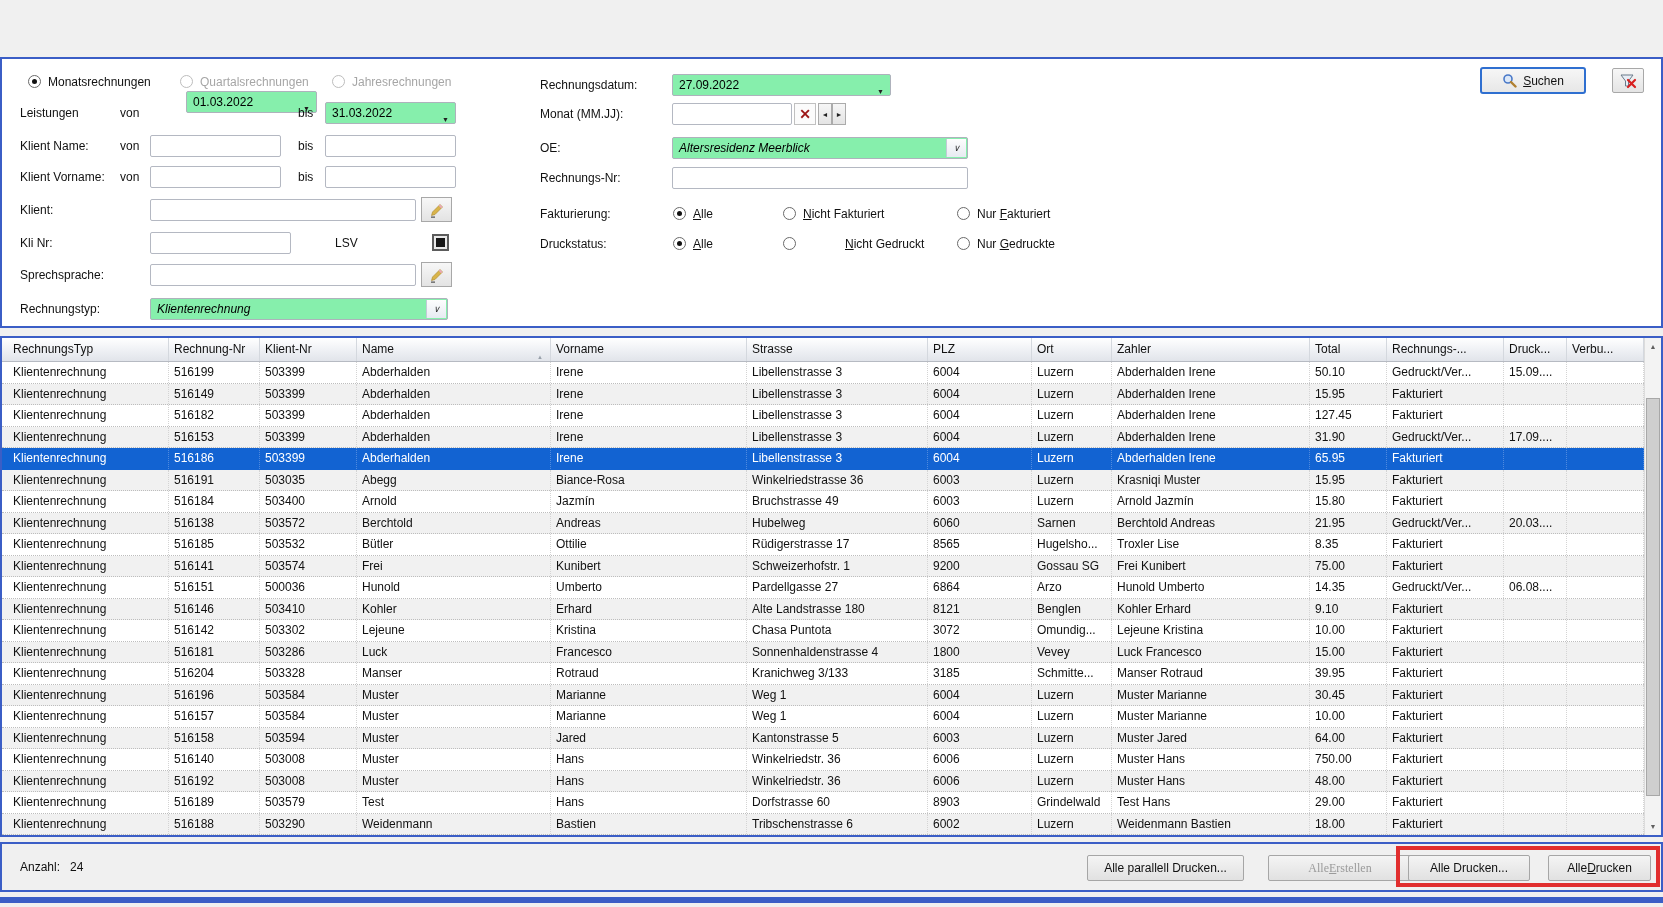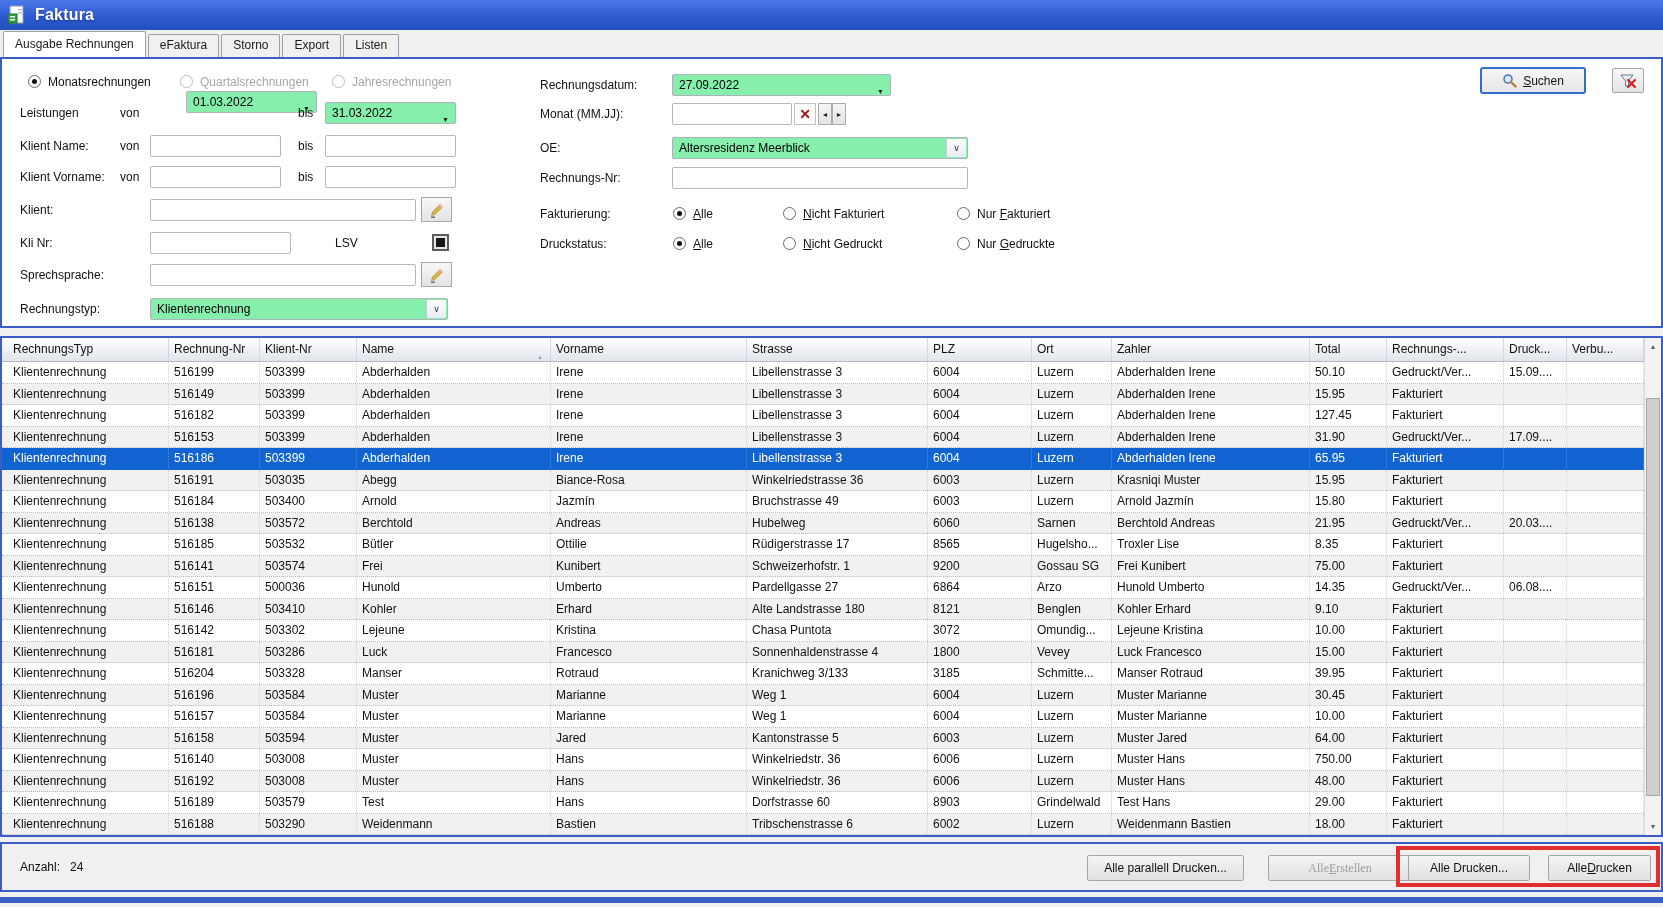--- a/index.html
+++ b/index.html
@@ -32,21 +32,21 @@
   
   .lbl { position:absolute; font-size:12px; height:22px; line-height:22px; color:#111;
          white-space:nowrap; }
   .lbl.dis { color:#a6a6a6; }
   .txt { position:absolute; height:22px; border:1px solid #b4b8c2; border-radius:2px;
          background:#fff; font:12px "Liberation Sans",sans-serif; padding:0 5px; color:#111; }
   .combo { position:absolute; height:22px; border:1px solid #aeb2bc; border-radius:2px;
            background:#86efac; font-size:12px; line-height:20px; padding:0 20px 0 6px;
            white-space:nowrap; }
   .combo .arr { position:absolute; right:6px; top:7px; font-size:7px; color:#222; }
-  .combo2 { padding-right:19px; }
+  .combo2 { padding-right:19px;font-style:italic; }
   .combo2 .abox { position:absolute; right:1px; top:1px; bottom:1px; width:20px;
     border-left:1px solid #c2cad6; background:linear-gradient(#fdfdfd,#e7ebf2);
     display:flex; align-items:center; justify-content:center; font-size:9px; color:#333; }
   .radio { position:absolute; width:13px; height:13px; border:1px solid #6a6a6a;
            border-radius:50%; background:#fff; }
   .radio.sel::after { content:""; position:absolute; inset:3px; background:#111;
            border-radius:50%; }
   .radio.dis { border-color:#bdbdbd; }
   .chk { position:absolute; width:17px; height:17px; border:2px solid #5c5c5c; background:#e9e9e9; }
   .chk::after { content:""; position:absolute; inset:2px; background:#161616; }
@@ -97,39 +97,21 @@
     color:#111; display:flex; align-items:center; justify-content:center; white-space:nowrap; }
   .btn.disabled { color:#9b9b9b; }
   .red-box { position:absolute; border:4px solid #e12e2e; }
   u { text-decoration:underline; }
 </style>
 </head>
 <body>
 
 <div class="app">
 
-  <div class="titlebar">
-    <svg width="20" height="20" viewBox="0 0 20 20">
-      <rect x="3" y="1" width="13" height="17" fill="#fdfdfd" stroke="#8aa0b8"></rect>
-      <rect x="1" y="9" width="9" height="9" fill="#2e9e40" stroke="#1c7030"></rect>
-      <rect x="3" y="11" width="5" height="1.5" fill="#eafff0"></rect>
-      <rect x="3" y="14" width="5" height="1.5" fill="#eafff0"></rect>
-      <rect x="11" y="4" width="4" height="1.5" fill="#b8c8d8"></rect>
-      <rect x="11" y="7" width="4" height="1.5" fill="#b8c8d8"></rect>
-    </svg>
-    <span class="title">Faktura</span>
-  </div>
-
-  <div class="tabstrip">
-    <div class="tab active">Ausgabe Rechnungen</div>
-    <div class="tab">eFaktura</div>
-    <div class="tab">Storno</div>
-    <div class="tab">Export</div>
-    <div class="tab">Listen</div>
-  </div>
+
 
   <div class="panel" id="filter-panel">
 
     <span class="radio sel" style="left:26px; top:16px;"></span>
     <span class="lbl" style="left:46px; top:12px;">Monatsrechnungen</span>
     <span class="radio dis" style="left:178px; top:16px;"></span>
     <span class="lbl dis" style="left:198px; top:12px;">Quartalsrechnungen</span>
     <span class="radio dis" style="left:330px; top:16px;"></span>
     <span class="lbl dis" style="left:350px; top:12px;">Jahresrechnungen</span>
 
@@ -217,21 +199,21 @@
     <span class="lbl" style="left:691px; top:144px;"><u>A</u>lle</span>
     <span class="radio" style="left:781px; top:148px;"></span>
     <span class="lbl" style="left:801px; top:144px;"><u>N</u>icht Fakturiert</span>
     <span class="radio" style="left:955px; top:148px;"></span>
     <span class="lbl" style="left:975px; top:144px;">Nur <u>F</u>akturiert</span>
 
     <span class="lbl" style="left:538px; top:174px;">Druckstatus:</span>
     <span class="radio sel" style="left:671px; top:178px;"></span>
     <span class="lbl" style="left:691px; top:174px;"><u>A</u>lle</span>
     <span class="radio" style="left:781px; top:178px;"></span>
-    <span class="lbl" style="left:801px; top:174px;"><u>N</u>icht Gedruckt</span>
+    <span class="lbl" style="left:843px; top:174px;"><u>N</u>icht Gedruckt</span>
     <span class="radio" style="left:955px; top:178px;"></span>
     <span class="lbl" style="left:975px; top:174px;">Nur <u>G</u>edruckte</span>
 
     <div class="btn-search">
       <svg width="15" height="15" viewBox="0 0 15 15">
         <circle cx="6" cy="6" r="4" fill="#dce8f8" stroke="#4878c8" stroke-width="1.6"></circle>
         <line x1="9" y1="9" x2="13.5" y2="13.5" stroke="#b08030" stroke-width="2.4" stroke-linecap="round"></line>
       </svg>
       <span><u>S</u>uchen</span>
     </div>

